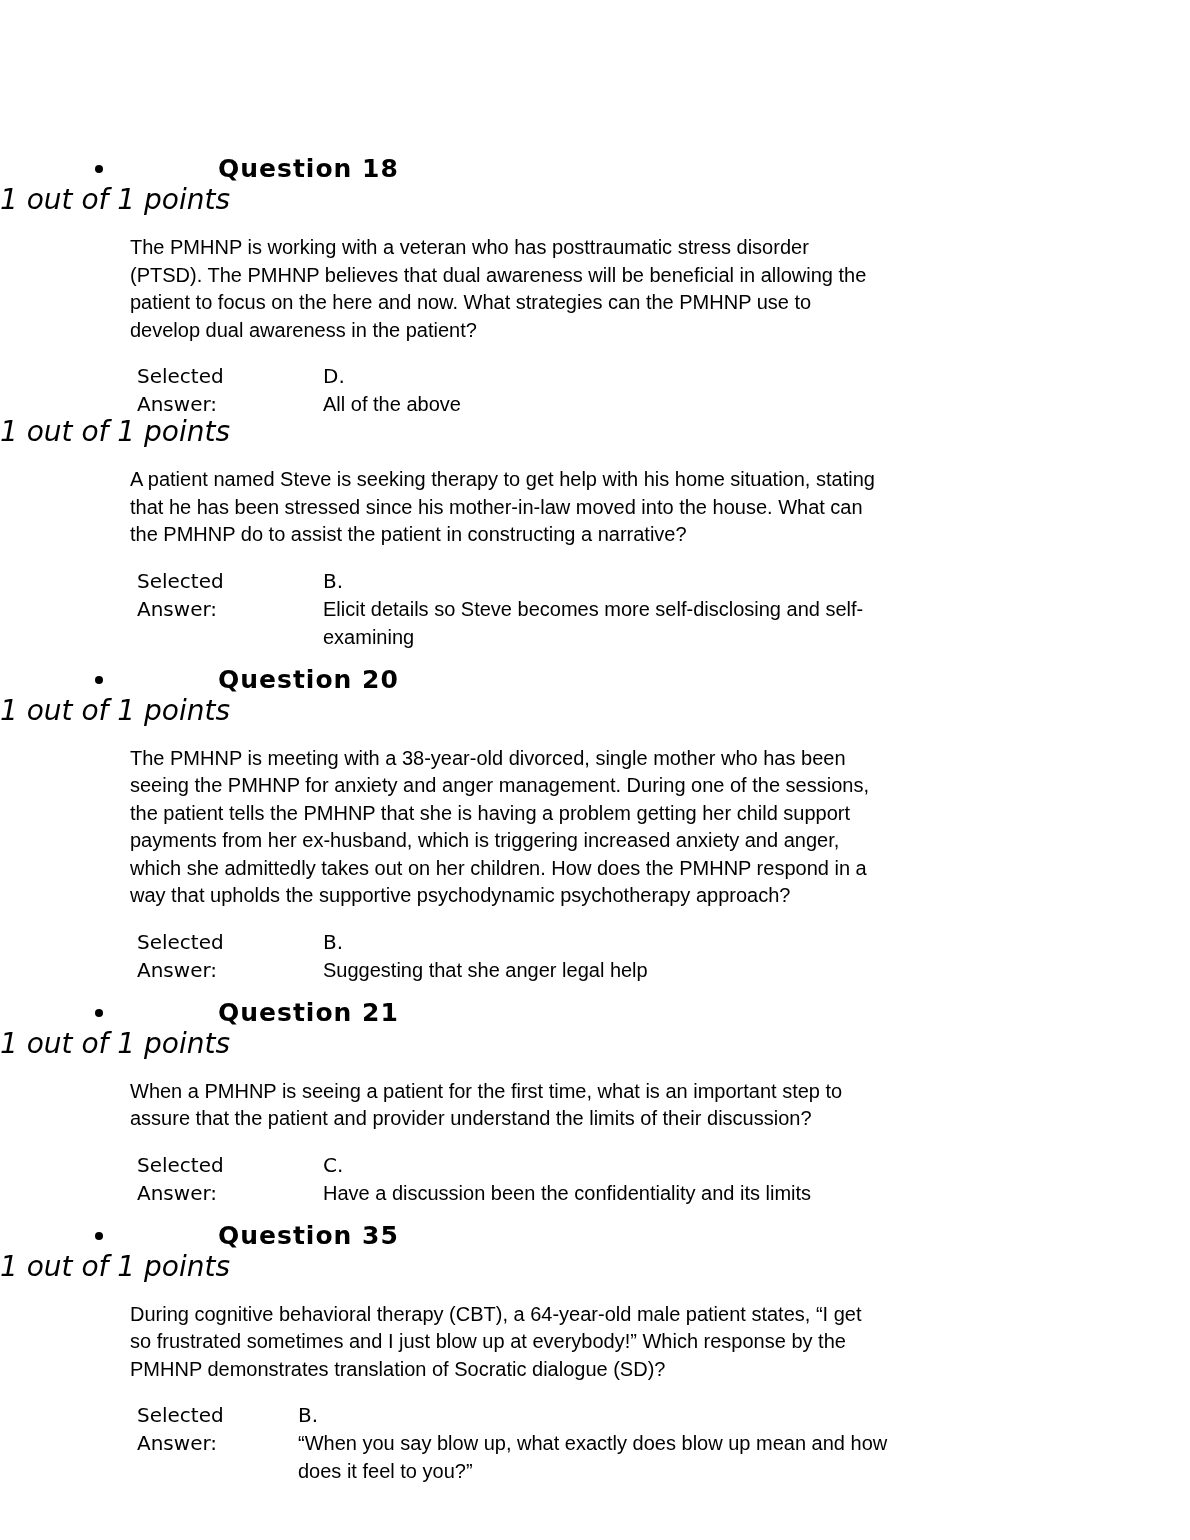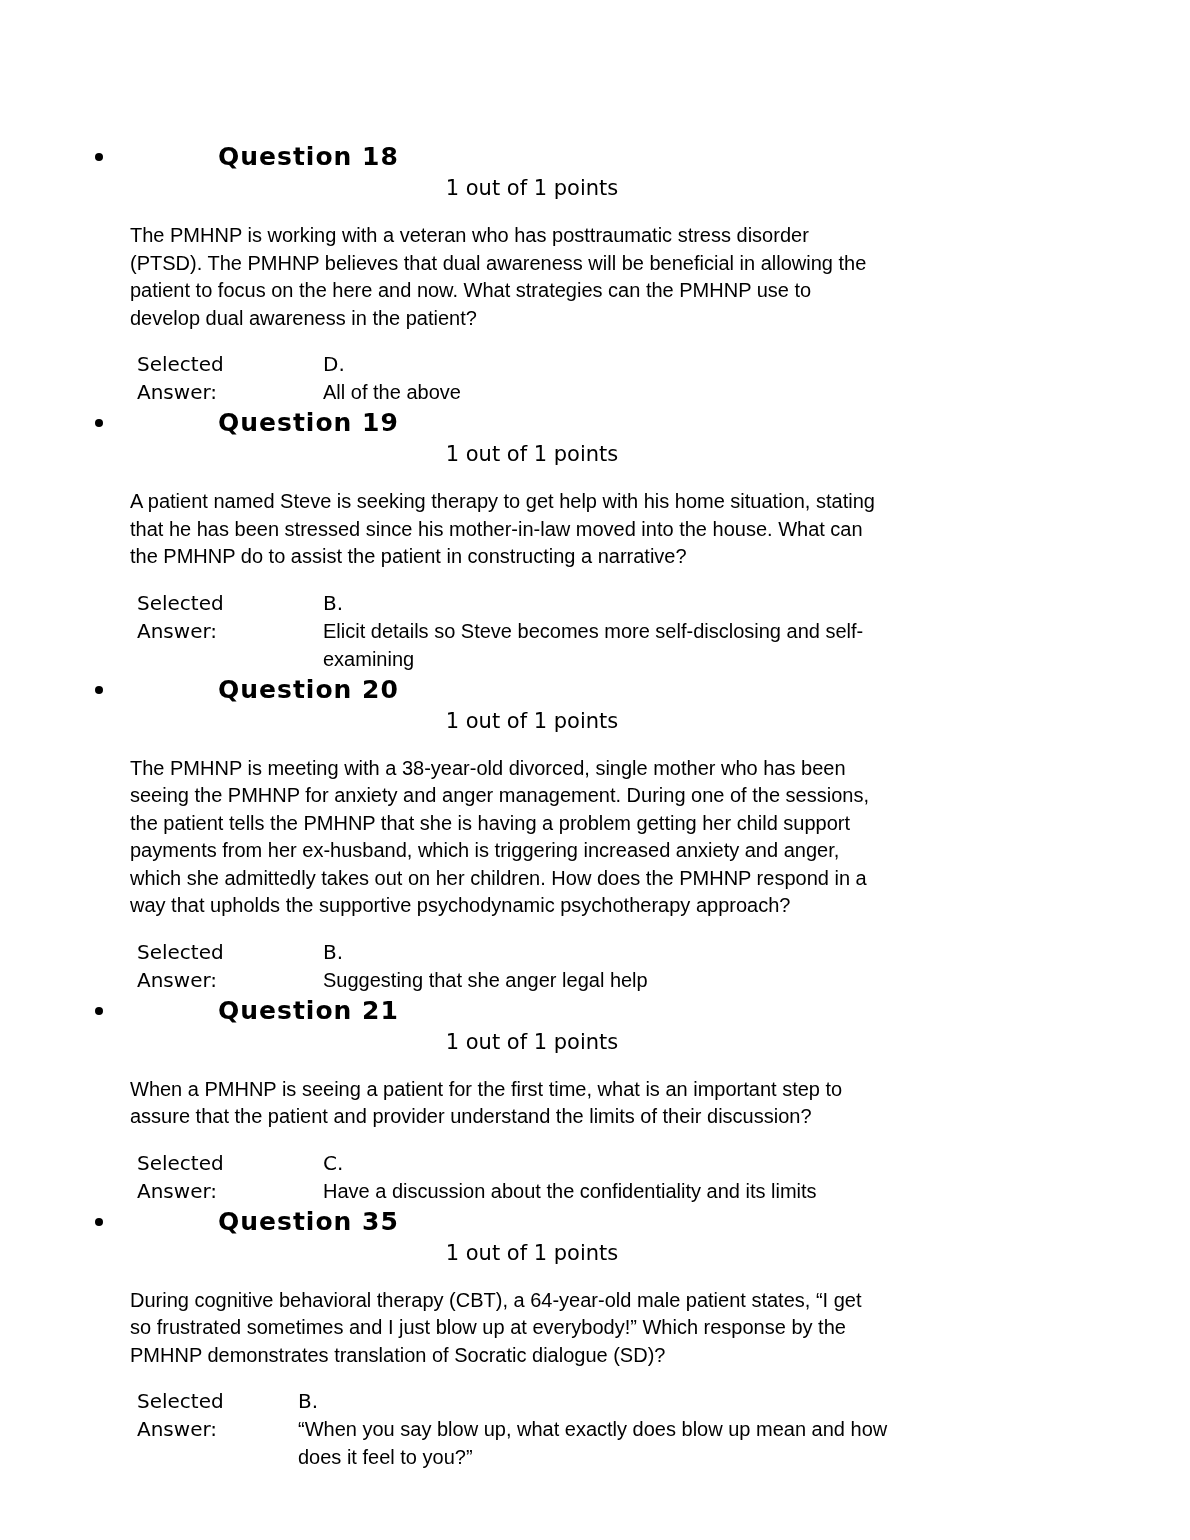--- a/index.html
+++ b/index.html
@@ -15,44 +15,46 @@
     font-family: "Liberation Sans", sans-serif;
   }
   .doc {
     padding-top: 140px;
   }
   .question { }
   .q-head {
     position: relative;
     height: 34px;
     margin-left: 95px;
+    margin-top: 12px;
   }
   .bullet {
     position: absolute;
     left: 0;
     top: 13px;
     width: 8px;
     height: 8px;
     border-radius: 50%;
     background: #000000;
   }
   .q-title {
     margin: 0 0 0 123px;
     font-family: "DejaVu Sans", sans-serif;
     font-weight: bold;
     font-size: 25px;
     letter-spacing: 1px;
     line-height: 34px;
   }
   .points {
     margin-right: 126px;
-    text-align: center;
-    font-family: "DejaVu Sans", sans-serif;
-    font-size: 21px;
-    line-height: 28px;
+    text-align: left;
+    font-family: "DejaVu Sans", sans-serif;
+    font-size: 28px;
+    line-height: 28px;
+    font-style: italic;
   }
   .q-body {
     margin: 20px 100px 0 130px;
     font-size: 20px;
     line-height: 27.5px;
     white-space: pre-line;
   }
   .answer {
     display: flex;
     margin: 18px 0 0 137px;
@@ -107,24 +109,20 @@
         <span class="answer-label">Selected Answer:</span>
       </div>
       <div class="answer-value">
         <div class="answer-letter">D.</div>
         <div class="answer-text">All of the above</div>
       </div>
     </div>
   </section>
 
   <section class="question">
-    <div class="q-head">
-      <span class="bullet"></span>
-      <h2 class="q-title">Question 19</h2>
-    </div>
     <div class="points">1 out of 1 points</div>
     <p class="q-body">A patient named Steve is seeking therapy to get help with his home situation, stating
 that he has been stressed since his mother-in-law moved into the house. What can
 the PMHNP do to assist the patient in constructing a narrative?</p>
     <div class="answer">
       <div class="answer-label-cell">
         <span class="answer-label">Selected Answer:</span>
       </div>
       <div class="answer-value">
         <div class="answer-letter">B.</div>
@@ -164,21 +162,21 @@
     </div>
     <div class="points">1 out of 1 points</div>
     <p class="q-body">When a PMHNP is seeing a patient for the first time, what is an important step to
 assure that the patient and provider understand the limits of their discussion?</p>
     <div class="answer">
       <div class="answer-label-cell">
         <span class="answer-label">Selected Answer:</span>
       </div>
       <div class="answer-value">
         <div class="answer-letter">C.</div>
-        <div class="answer-text">Have a discussion about the confidentiality and its limits</div>
+        <div class="answer-text">Have a discussion been the confidentiality and its limits</div>
       </div>
     </div>
   </section>
 
   <section class="question">
     <div class="q-head">
       <span class="bullet"></span>
       <h2 class="q-title">Question 35</h2>
     </div>
     <div class="points">1 out of 1 points</div>

